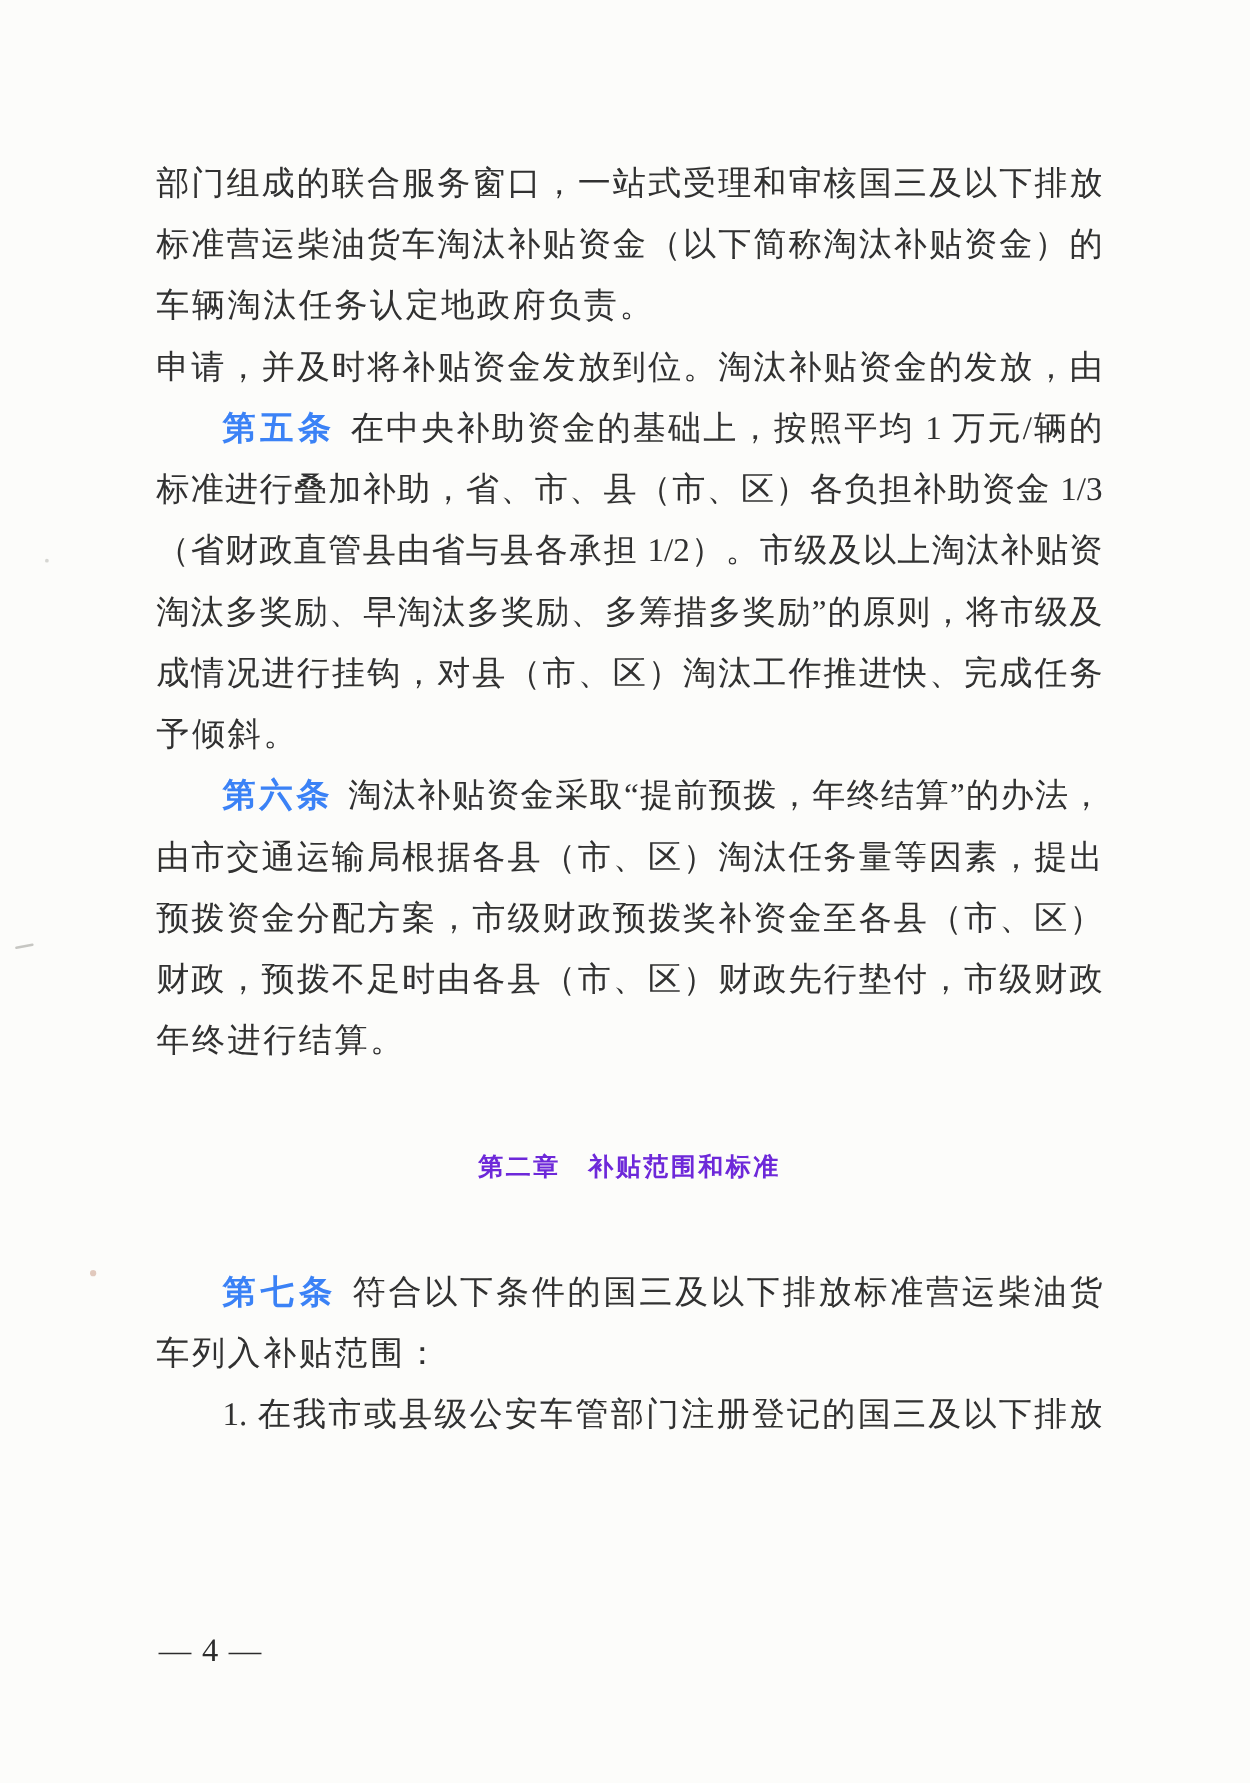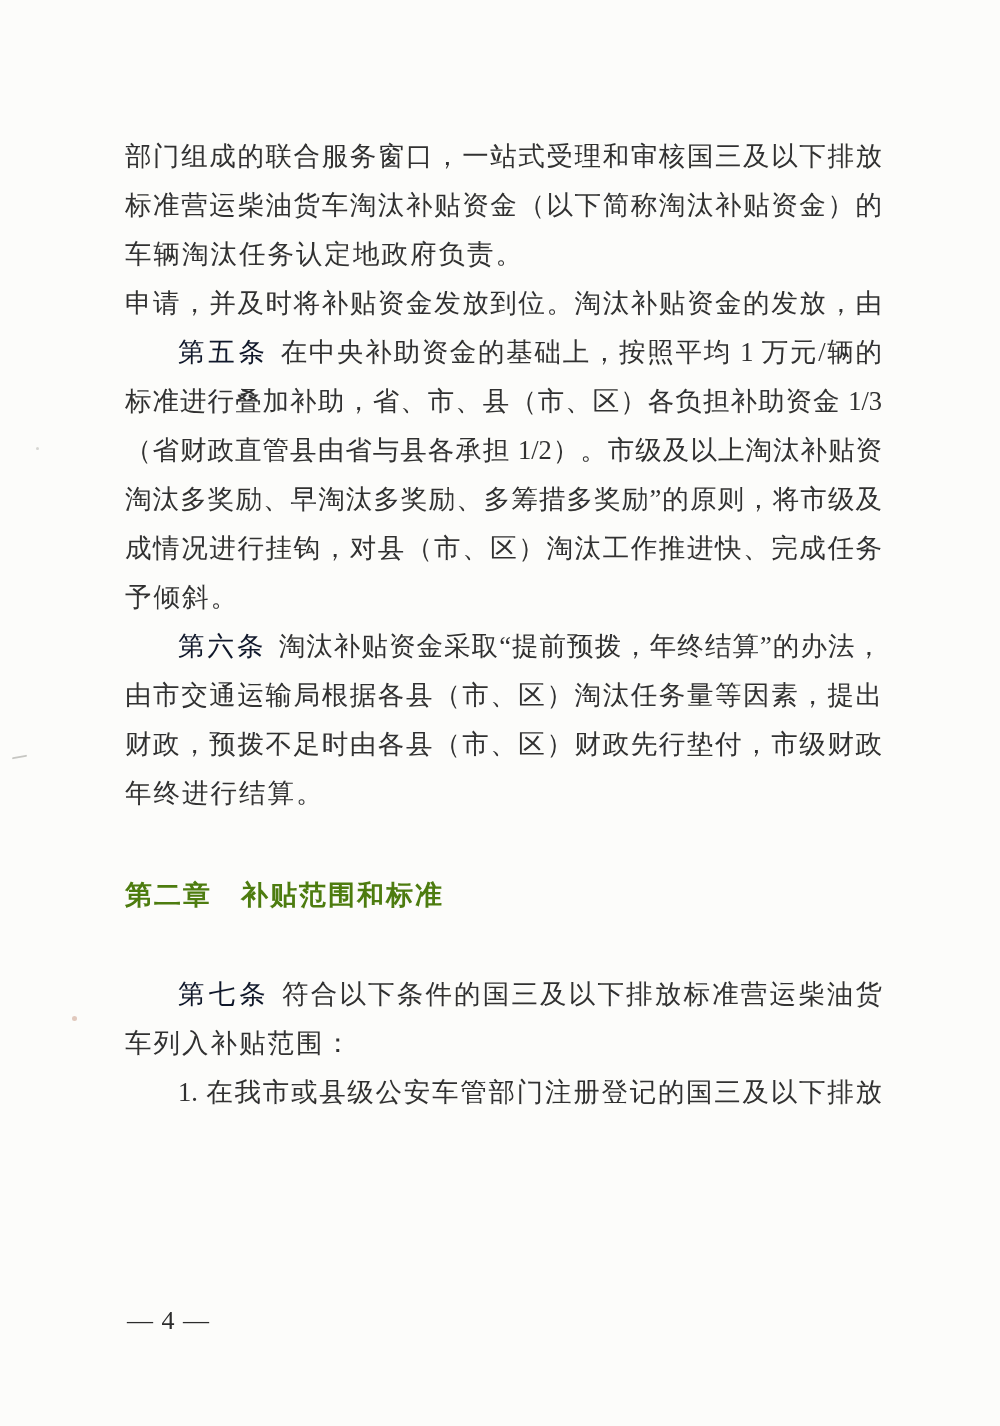--- a/index.html
+++ b/index.html
@@ -13,54 +13,54 @@
     height: 1426px;
     margin: 0 auto;
     background: #fcfcfa;
     overflow: hidden;
     font-family: "Liberation Serif", "DejaVu Serif", serif;
   }
   .content {
     position: absolute;
     left: 125px;
     right: 118px;
-    top: 132px;
+    top: 122px;
   }
   .para { margin: 0; }
   .para.spaced { margin-top: 50px; }
   .line {
     height: 49px;
     line-height: 49px;
     font-size: 26.5px;
     color: #313131;
     text-align: justify;
     text-justify: inter-character;
     white-space: nowrap;
   }
   .line.fill {
     white-space: normal;
     text-align-last: justify;
   }
   .line.indent { padding-left: 53px; }
   .line:not(.fill) { letter-spacing: 2px; }
   .article-label {
-    font-weight: normal;
-    color: #0f172a;
+    font-weight: bold;
+    color: #3b82f6;
     margin-right: 12px;
     letter-spacing: 2px;
   }
   .chapter-heading {
     margin-top: 52px;
     height: 50px;
     line-height: 50px;
-    text-align: left;
+    text-align: center;
     font-weight: bold;
-    font-size: 27px;
+    font-size: 20px;
     letter-spacing: 2px;
-    color: #4d7c0f;
+    color: #6d28d9;
   }
   .page-number {
     position: absolute;
     left: 127px;
     top: 1304px;
     height: 34px;
     line-height: 34px;
     font-size: 26px;
     letter-spacing: 1px;
     color: #2c2c2c;
@@ -104,20 +104,21 @@
         <div class="line fill indent"><span class="article-label">第五条</span>在中央补助资金的基础上，按照平均 1 万元/辆的</div>
         <div class="line fill">标准进行叠加补助，省、市、县（市、区）各负担补助资金 1/3</div>
         <div class="line fill">（省财政直管县由省与县各承担 1/2）。市级及以上淘汰补贴资</div>
         <div class="line fill">淘汰多奖励、早淘汰多奖励、多筹措多奖励”的原则，将市级及</div>
         <div class="line fill">成情况进行挂钩，对县（市、区）淘汰工作推进快、完成任务</div>
         <div class="line">予倾斜。</div>
       </div>
       <div class="para">
         <div class="line fill indent"><span class="article-label">第六条</span>淘汰补贴资金采取“提前预拨，年终结算”的办法，</div>
         <div class="line fill">由市交通运输局根据各县（市、区）淘汰任务量等因素，提出</div>
+        <div class="line fill">预拨资金分配方案，市级财政预拨奖补资金至各县（市、区）</div>
         <div class="line fill">财政，预拨不足时由各县（市、区）财政先行垫付，市级财政</div>
         <div class="line">年终进行结算。</div>
       </div>
       <div class="chapter-heading">第二章　补贴范围和标准</div>
       <div class="para spaced">
         <div class="line fill indent"><span class="article-label">第七条</span>符合以下条件的国三及以下排放标准营运柴油货</div>
         <div class="line">车列入补贴范围：</div>
       </div>
       <div class="para">
         <div class="line fill indent">1. 在我市或县级公安车管部门注册登记的国三及以下排放</div>

